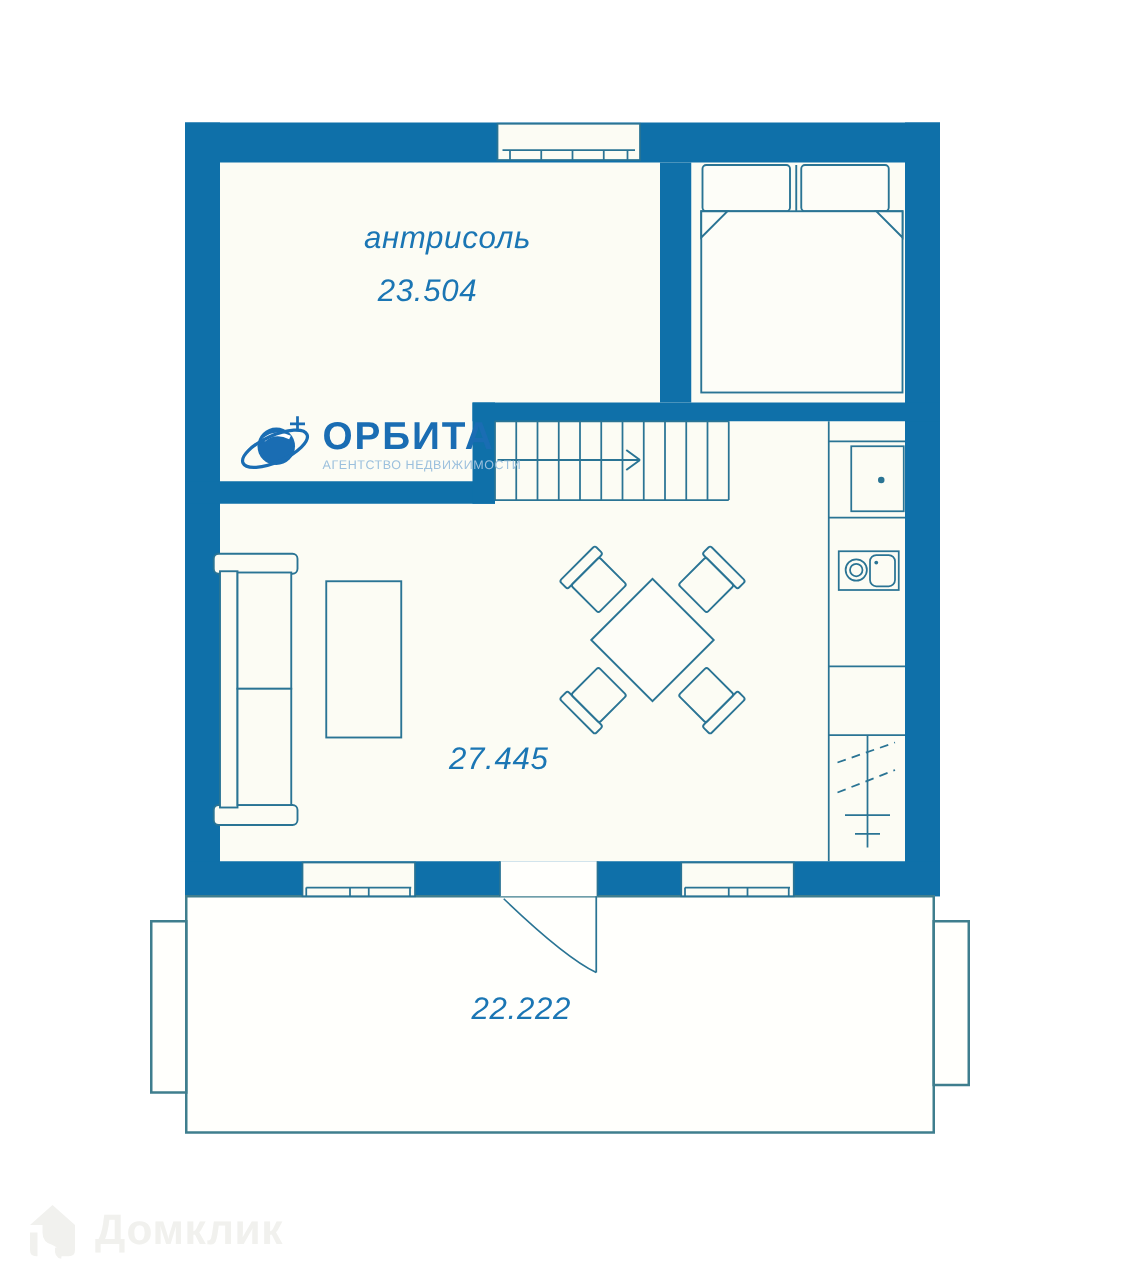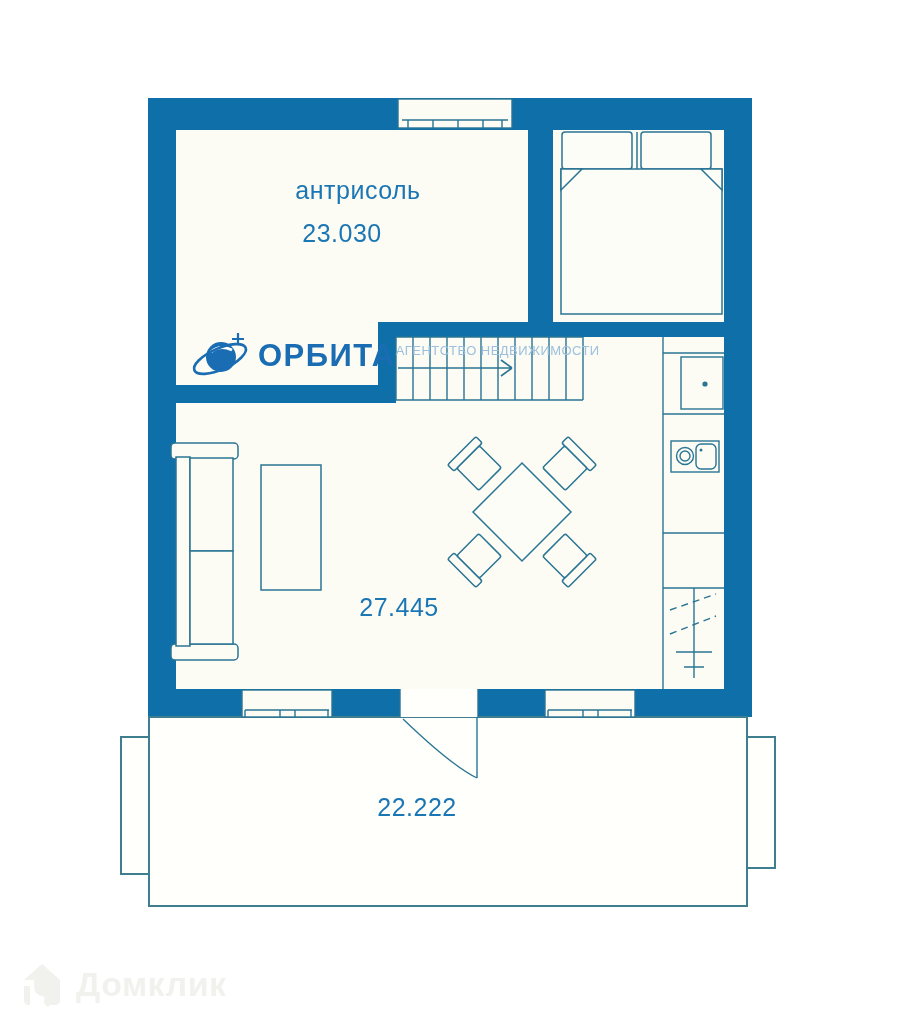--- a/index.html
+++ b/index.html
@@ -3,31 +3,31 @@
 <meta charset="utf-8">
 <style>
   html,body{margin:0;padding:0;background:#ffffff;}
   .stage{
     position:relative;width:906px;height:1024px;background:#ffffff;overflow:hidden;
     font-family:"Liberation Sans", sans-serif;
   }
   .plan-svg{position:absolute;left:0;top:0;}
   .room-label{
     position:absolute;color:#1b76b4;font-size:25px;text-align:center;
-    letter-spacing:0.5px;line-height:1;
+    letter-spacing:0.5px;line-height:1;font-style:italic;
   }
   .logo{
     position:absolute;left:190px;top:327px;display:flex;align-items:center;gap:6px;
   }
-  .logo-texts{display:flex;}
+  .logo-texts{display:flex;flex-direction:column;}
   .logo-title{
     color:#1a6db3;font-size:31px;font-weight:bold;letter-spacing:1.5px;line-height:1;
   }
   .logo-tagline{
-    color:#9cc0dd;font-size:13px;letter-spacing:0.45px;margin-top:3px;white-space:nowrap;
+    color:#9cc0dd;font-size:10px;letter-spacing:0.45px;margin-top:3px;white-space:nowrap;
   }
   .watermark{
     position:absolute;left:18px;top:958px;display:flex;align-items:center;gap:10px;
   }
   .watermark-text{
     color:#f1f1ee;font-size:34px;font-weight:bold;letter-spacing:0.5px;
   }
 </style>
 </head>
 <body>
@@ -143,21 +143,21 @@
       <g transform="translate(566,557) rotate(135)">
         <rect x="-20" y="-23" width="40" height="9" rx="2"></rect>
         <rect x="-16" y="-14" width="32" height="31" rx="2"></rect>
       </g>
       <polygon points="473,512 522,463 571,512 522,561" fill="#fdfdf8"></polygon>
     </g>
   </svg>
 
   <div class="room-label" style="left:258px;top:178px;width:200px;">антрисоль</div>
 
-  <div class="room-label" style="left:282px;top:221px;width:120px;">23.030</div>
+  <div class="room-label" style="left:282px;top:221px;width:120px;">23.504</div>
 
   <div class="room-label" style="left:339px;top:595px;width:120px;">27.445</div>
 
   <div class="room-label" style="left:357px;top:795px;width:120px;">22.222</div>
 
   <div class="logo">
     <svg width="62" height="56" viewBox="0 0 62 56">
       <circle cx="31" cy="30" r="15" fill="#1a6db3"></circle>
       <path d="M21 25 Q30 17 42 23" stroke="#ffffff" stroke-width="3" fill="none"></path>
       <ellipse cx="30" cy="32" rx="28" ry="10.5" fill="none" stroke="#1a6db3" stroke-width="2.6" transform="rotate(-24 30 32)"></ellipse>

